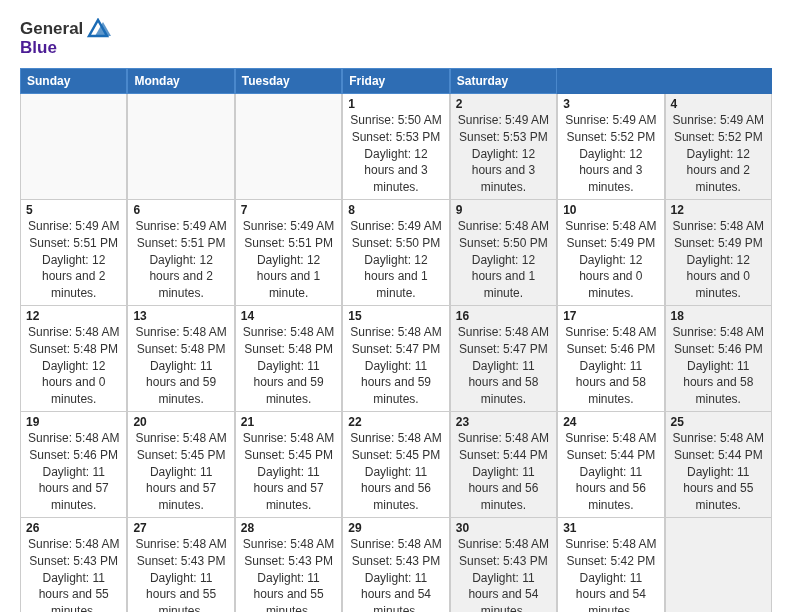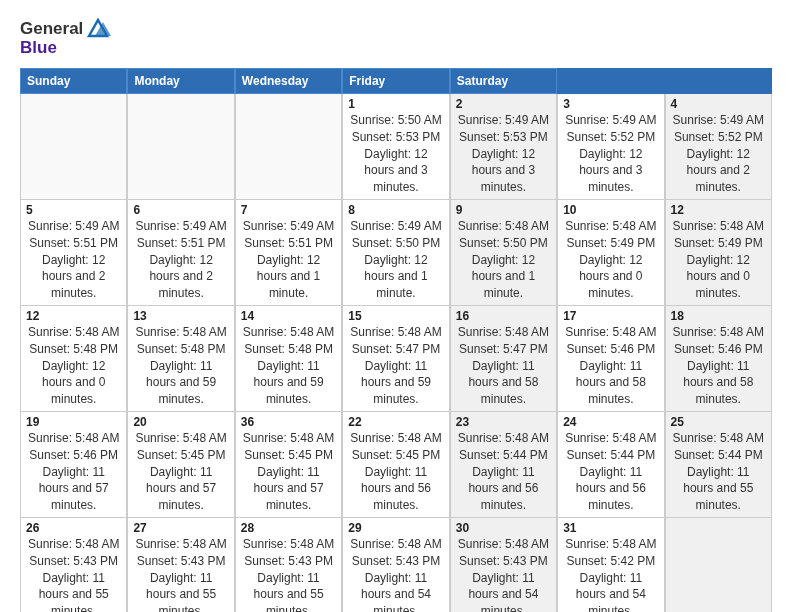--- a/index.html
+++ b/index.html
@@ -118,21 +118,21 @@
     <div class="title-block">
       <div class="month-title"></div>
       <div class="location"></div>
     </div>
   </div>
 
   <div class="calendar">
     <div class="cal-header">
     <div class="cal-header-cell">Sunday</div>
         <div class="cal-header-cell">Monday</div>
-        <div class="cal-header-cell">Wednesday</div>
+        <div class="cal-header-cell">Tuesday</div>
         <div class="cal-header-cell">Friday</div>
         <div class="cal-header-cell">Saturday</div>
       </div>
     <div class="cal-body">
     <div class="cal-week">
           <div class="cal-cell empty"></div>
           <div class="cal-cell empty"></div>
           <div class="cal-cell empty"></div>
           <div class="cal-cell">
             <div class="day-num">1</div>
@@ -254,21 +254,21 @@
 Sunset: 5:46 PM
 Daylight: 11 hours and 57 minutes.</div>
           </div>
           <div class="cal-cell">
             <div class="day-num">20</div>
             <div class="cell-text" style="white-space: pre-wrap;">Sunrise: 5:48 AM
 Sunset: 5:45 PM
 Daylight: 11 hours and 57 minutes.</div>
           </div>
           <div class="cal-cell">
-            <div class="day-num">36</div>
+            <div class="day-num">21</div>
             <div class="cell-text" style="white-space: pre-wrap;">Sunrise: 5:48 AM
 Sunset: 5:45 PM
 Daylight: 11 hours and 57 minutes.</div>
           </div>
           <div class="cal-cell">
             <div class="day-num">22</div>
             <div class="cell-text" style="white-space: pre-wrap;">Sunrise: 5:48 AM
 Sunset: 5:45 PM
 Daylight: 11 hours and 56 minutes.</div>
           </div>

